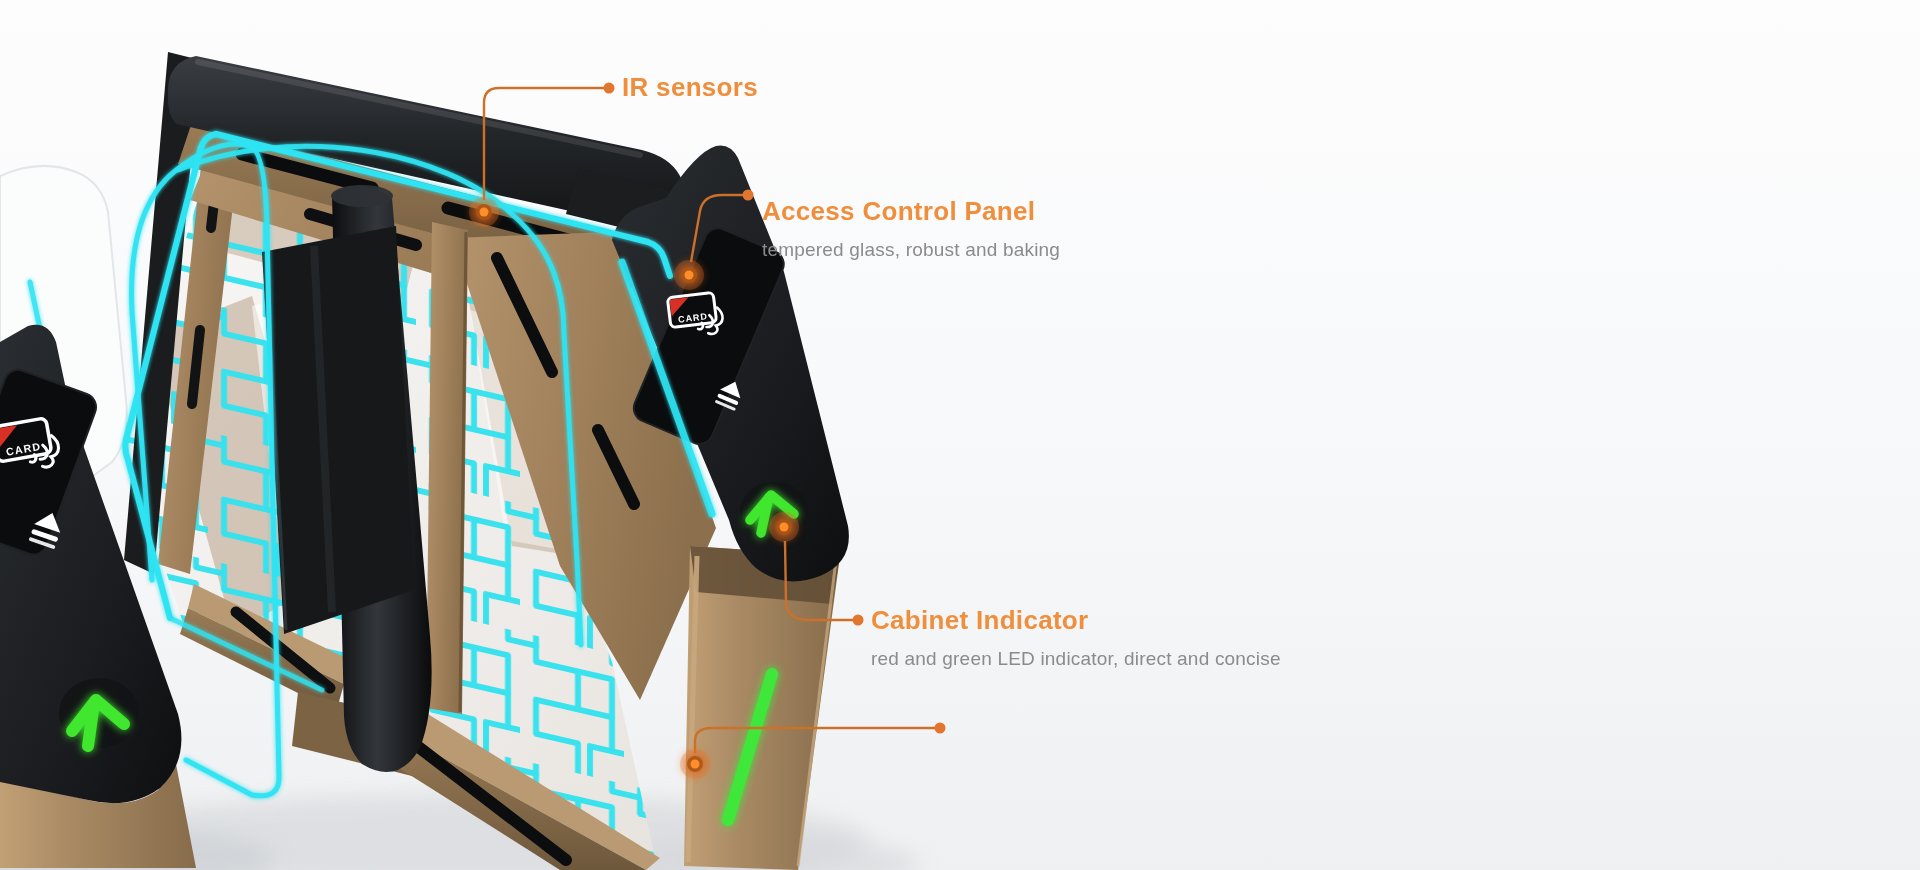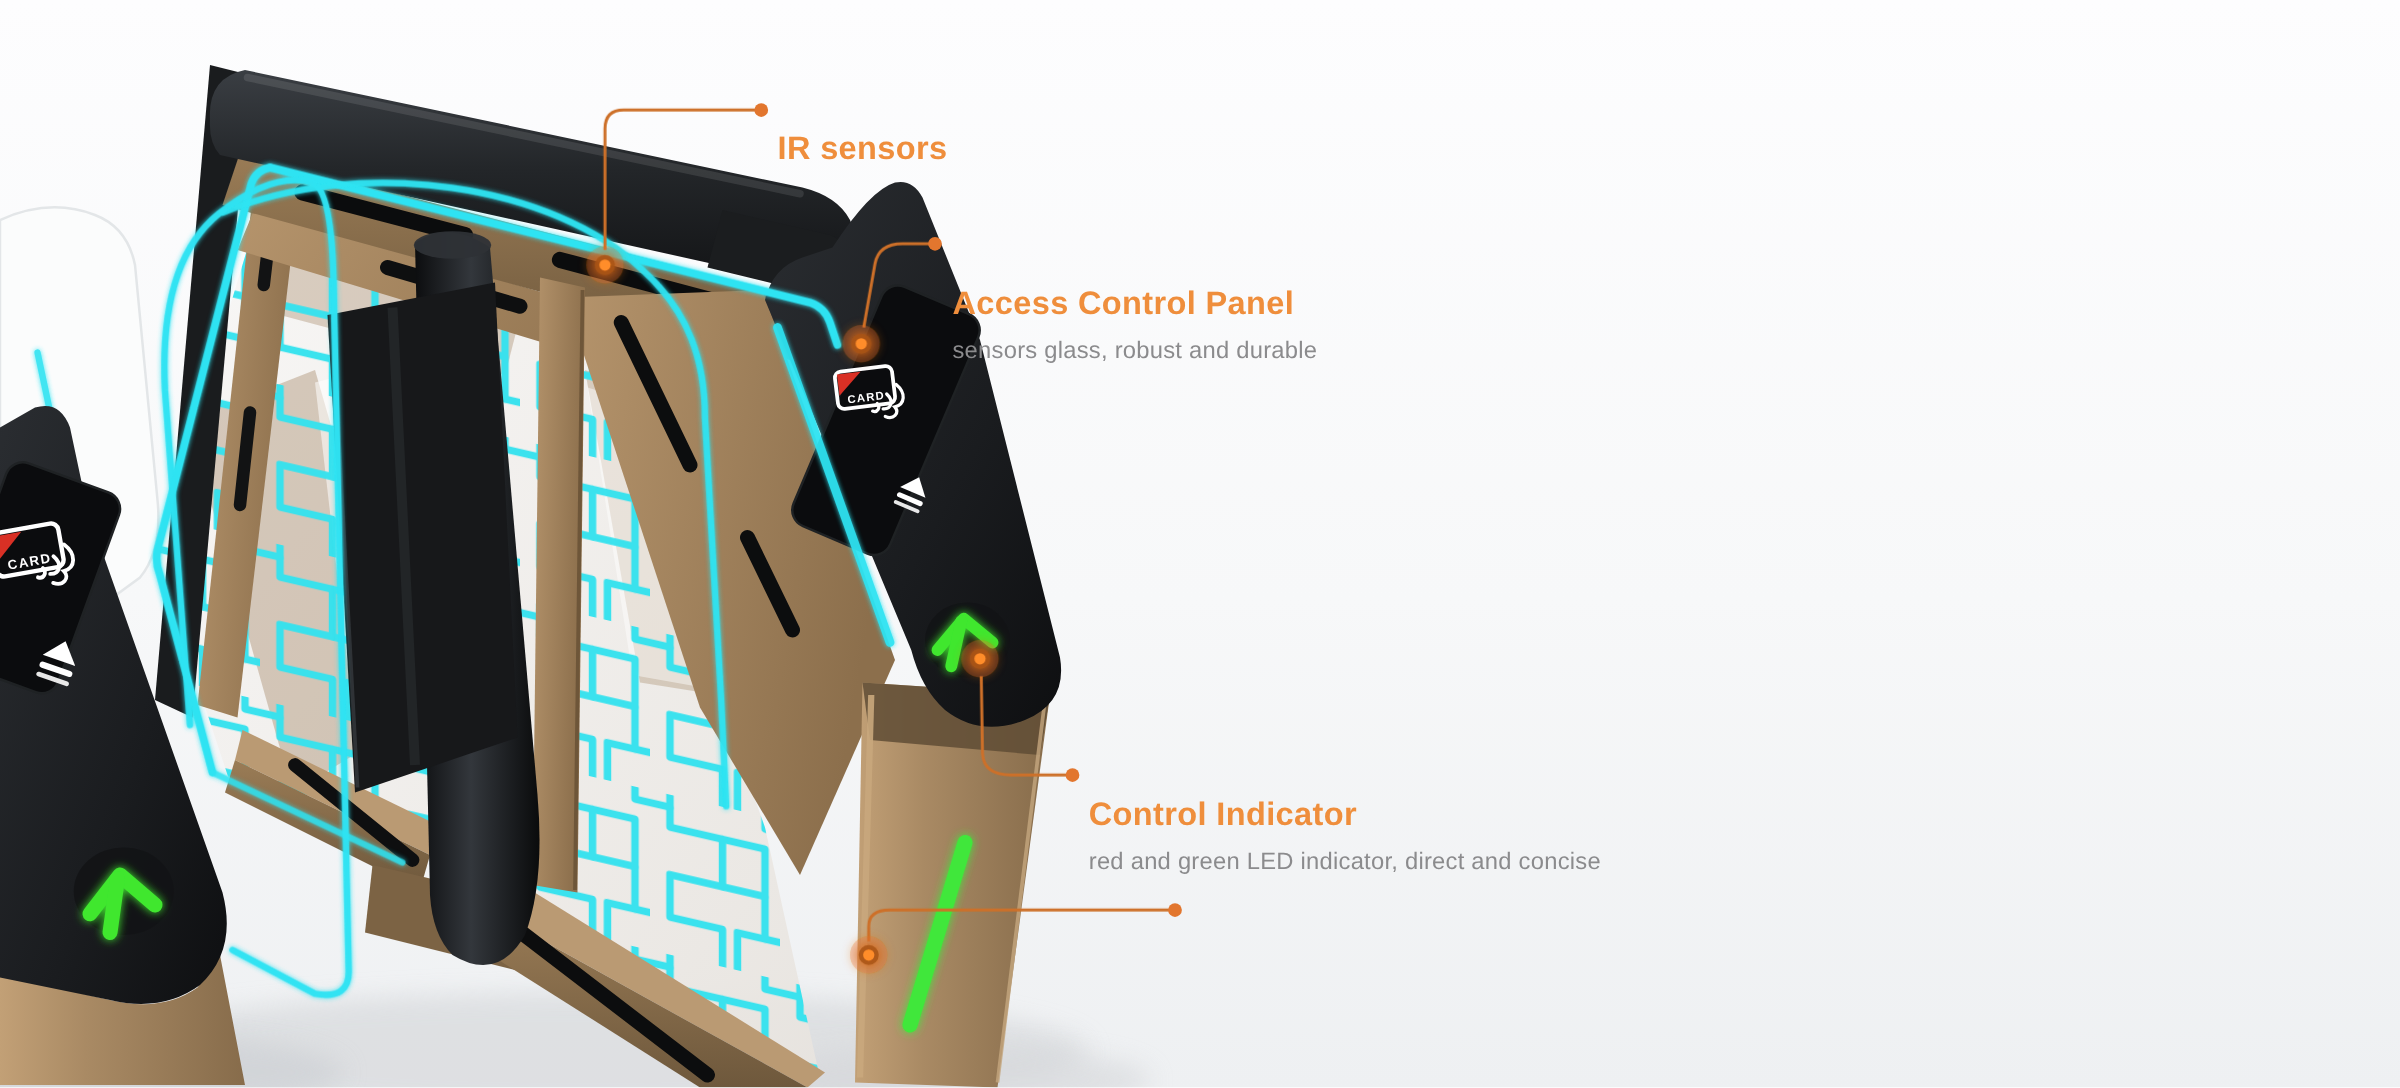--- a/index.html
+++ b/index.html
@@ -2,21 +2,21 @@
 <html><head>
 <meta charset="utf-8">
 <style>
   html,body{margin:0;padding:0;background:#ffffff;}
   .stage{
     position:relative;width:1920px;height:870px;overflow:hidden;
     background:linear-gradient(180deg,#fdfdfe 0%,#f7f8f9 55%,#eef0f2 100%);
     font-family:"Liberation Sans", sans-serif;
   }
   .stage svg{position:absolute;left:0;top:0;}
-  .callout{position:absolute;margin-top:31px;}
+  .callout{position:absolute;}
   .callout-title{
     font-size:26px;font-weight:700;color:#EF8E3C;letter-spacing:.3px;line-height:30px;
   }
   .callout-desc{
     margin-top:10px;font-size:19px;color:#8B8B8D;letter-spacing:.2px;line-height:28px;
   }
   .callout-desc.wide{max-width:700px;}
 </style>
 </head>
 <body>
@@ -253,22 +253,22 @@
     <circle cx="940" cy="728" r="5.5"></circle>
   </g>
 </svg>
 
 <div class="callout" style="left:622px;top:72px">
   <div class="callout-title">IR sensors</div>
 </div>
 
 <div class="callout" style="left:762px;top:196px">
   <div class="callout-title">Access Control Panel</div>
-  <div class="callout-desc">sensors glass, robust and durable</div>
+  <div class="callout-desc">tempered glass, robust and baking</div>
 </div>
 
 <div class="callout" style="left:871px;top:605px">
-  <div class="callout-title">Control Indicator</div>
+  <div class="callout-title">Cabinet Indicator</div>
   <div class="callout-desc">red and green LED indicator, direct and concise</div>
 </div>
 
 
 </div>
 
 </body></html>

